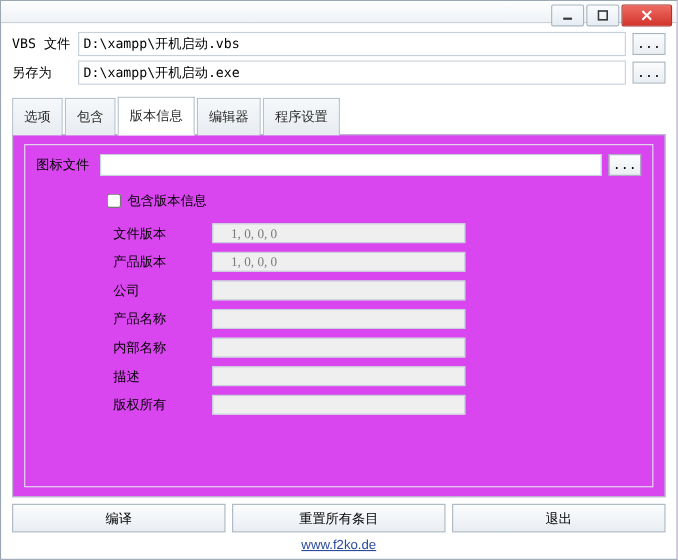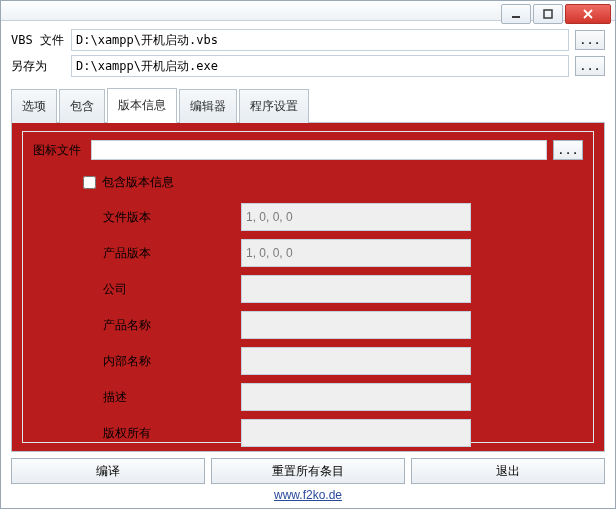--- a/index.html
+++ b/index.html
@@ -80,52 +80,52 @@
     color: #2b2b2b;
   }
   .tab.active {
     background: #fff;
     border-bottom: 1px solid #fff;
     top: 1px;
     z-index: 3;
   }
   .tabpane {
     border: 1px solid #b7c2cd;
-    background: #b91c1c;
+    background: #d946ef;
     height: 330px;
     padding: 8px 10px;
     position: relative;
     z-index: 1;
   }
   .group {
     border: 1px solid #dfe6ec;
     padding: 8px 10px 14px 10px;
     height: 100%;
   }
   .icon-row { display: flex; align-items: center; margin-bottom: 14px; }
   .icon-label { width: 58px; }
   .icon-input {
     flex: 1;
     border: 1px solid #c6d0da;
     height: 20px;
     padding: 0 4px;
     background:#fff;
   }
-  .chk-row { display:flex; align-items:center; margin-left: 50px; margin-bottom: 12px; }
+  .chk-row { display:flex; align-items:center; margin-left: 64px; margin-bottom: 12px; }
   .chk-row input { margin-right: 6px; }
-  .field-row { display:flex; align-items:center; margin-left: 70px; margin-bottom: 8px; gap: 48px; }
+  .field-row { display:flex; align-items:center; margin-left: 70px; margin-bottom: 8px; }
   .field-label { width: 90px; }
   .field-input {
     width: 230px;
-    height: 28px;
+    height: 18px;
     border: 1px solid #c6d0da;
     background: #efefef;
     color: #7a7a7a;
-    padding: 0 4px;
-    font-family: Liberation Sans, sans-serif;
+    padding: 0 16px;
+    font-family: Liberation Serif, serif;
     font-size: 12px;
   }
   .bottom-buttons {
     display: flex;
     gap: 6px;
     margin-top: 6px;
     border-radius: 11px;
   }
   .btn-big {
     flex: 1;

